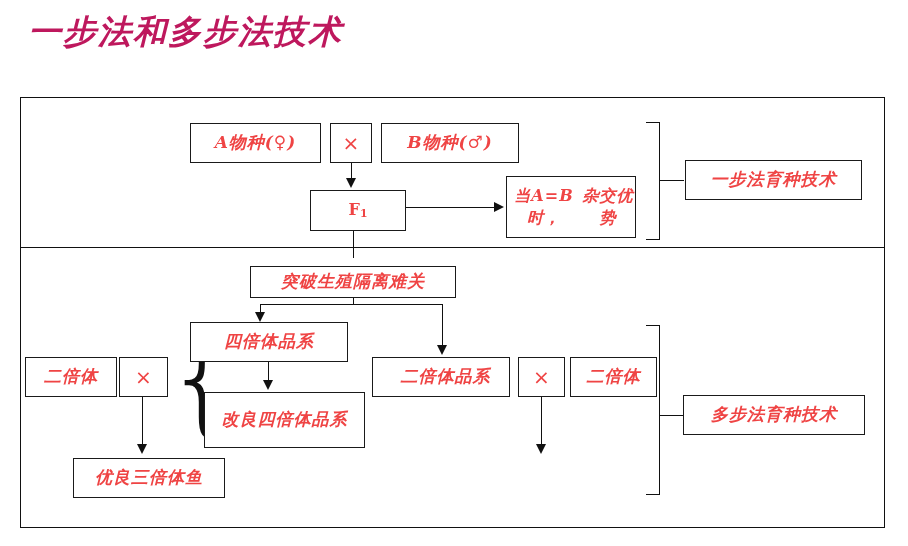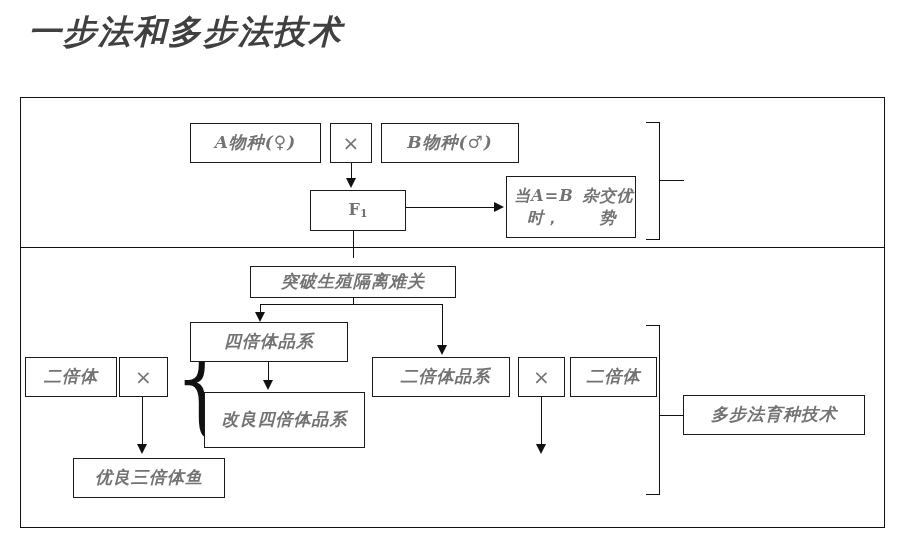--- a/index.html
+++ b/index.html
@@ -13,21 +13,21 @@
   }
   #root{position:absolute;left:0;top:0;width:908px;height:546px;}
 
   .title{
     position:absolute;left:28px;top:10px;
     font-family:"DejaVu Serif","Liberation Serif",serif;
     font-size:33px;
     font-weight:600;
     font-style:italic;
     letter-spacing:2px;
-    color:#404040;
+    color:#be185d;
     white-space:nowrap;
   }
 
   .outer-frame{
     position:absolute;
     left:20px;top:97px;
     width:865px;height:431px;
     border:1.6px solid #111;
     box-sizing:border-box;
     background:#fff;
@@ -45,21 +45,21 @@
     border:1.7px solid #1a1a1a;
     background:#fff;
     display:flex;
     align-items:center;
     justify-content:center;
     text-align:center;
     font-family:"DejaVu Serif","Liberation Serif",serif;
     font-weight:700;
     font-size:16px;
     line-height:1.15;
-    color:#737373;
+    color:#ef4444;
     z-index:5;
   }
   .nbox.cn{
     font-style:italic;
     letter-spacing:1px;
     font-size:17px;
   }
   .nbox.xsym{
     font-weight:400;
     font-size:20px;
@@ -141,20 +141,21 @@
     <span>杂交优势</span>
   </div>
 
   <div class="sqbracket" style="left:646px;top:122px;width:14px;height:118px;">
     <div class="bar"></div>
       <div class="stub top"></div>
       <div class="stub bot"></div>
   </div>
   <div class="brtick" style="left:660px;top:180px;width:24px;"></div>
 
+  <div class="nbox cn" style="left:685px;top:160px;width:177px;height:40px;">一步法育种技术</div>
 
   <div class="vline" style="left:353px;top:231px;height:27px;"></div>
 
   <div class="nbox cn" style="left:250px;top:266px;width:206px;height:32px;">突破生殖隔离难关</div>
 
   <div class="vline" style="left:353px;top:290px;height:14px;"></div>
   <div class="hline" style="left:260px;top:304px;width:182px;"></div>
   <div class="vline" style="left:260px;top:304px;height:14px;"></div>
   <div class="arrow-down" style="left:255px;top:312px;"></div>
   <div class="vline" style="left:442px;top:304px;height:45px;"></div>

